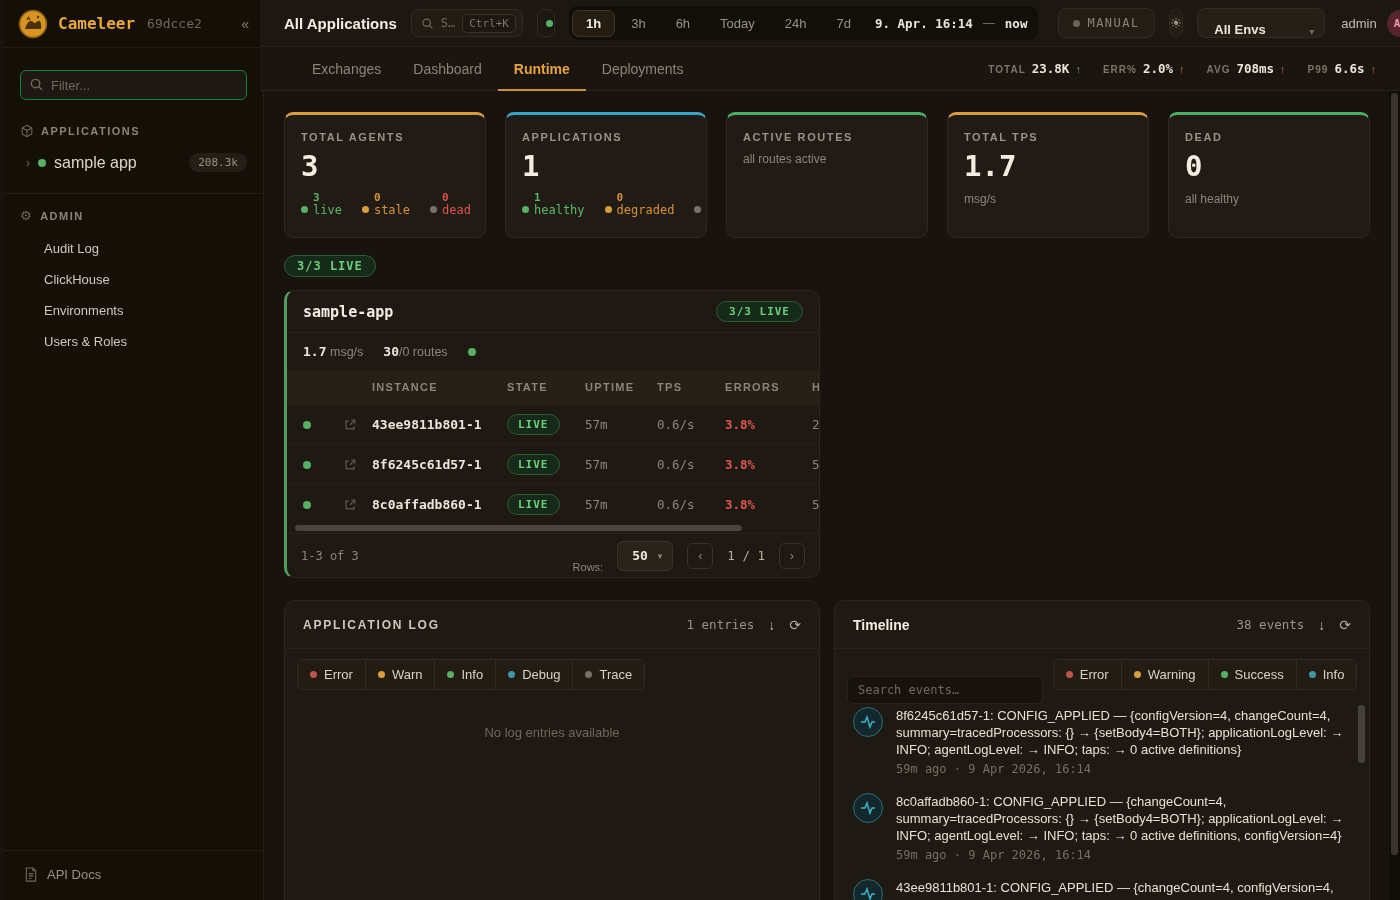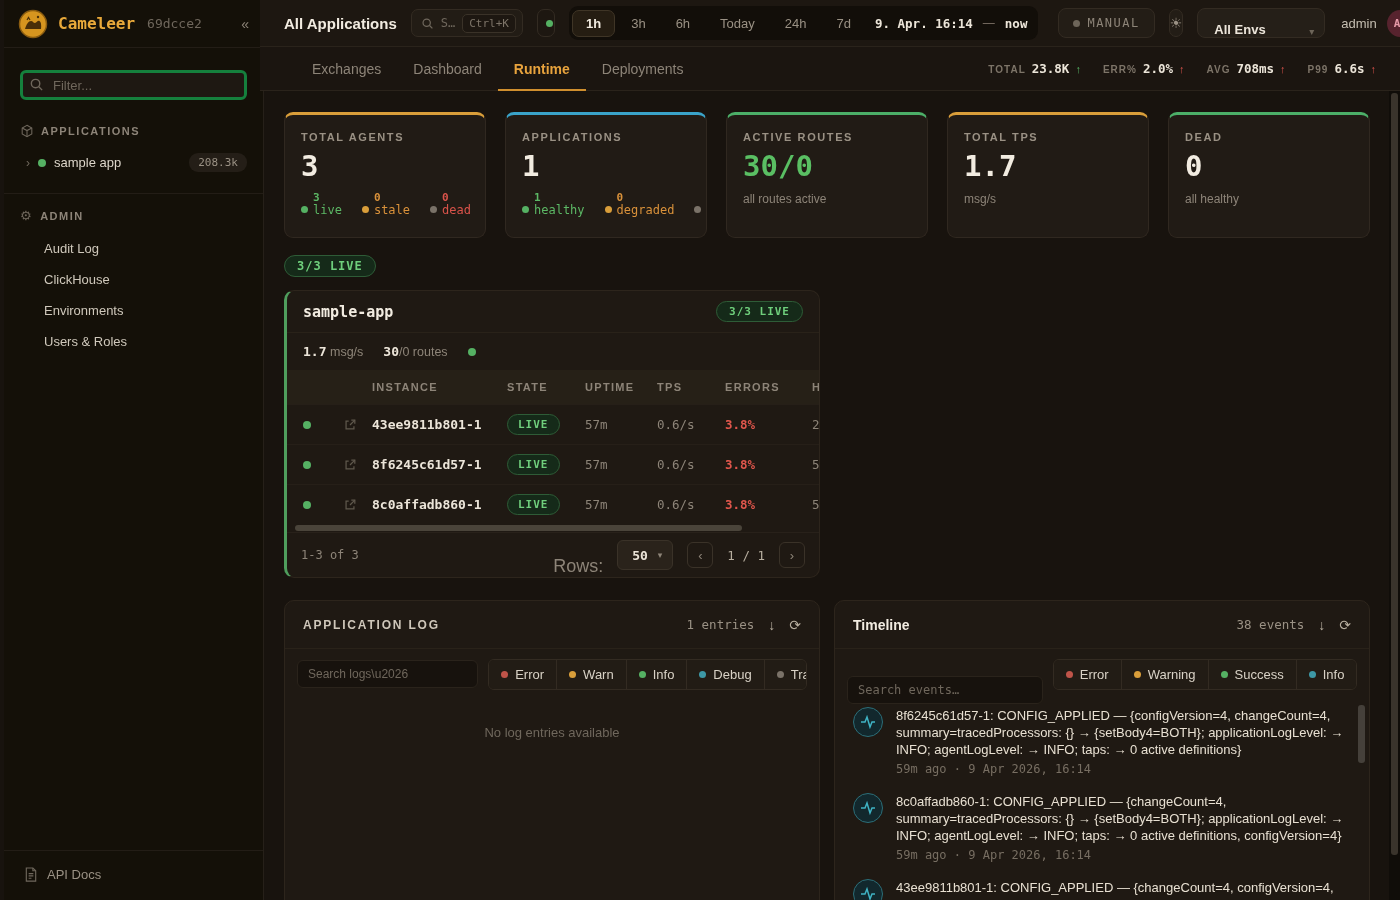--- a/index.html
+++ b/index.html
@@ -9,31 +9,31 @@
   .app { position:relative; width:1400px; height:900px; }
 
   
   .sidebar { position:absolute; left:4px; top:0; width:260px; height:900px; background:#141008; border-right:1px solid #262019; }
   .side-head { height:48px; display:flex; align-items:center; gap:10px; padding:0 14px; border-bottom:1px solid #231d16; }
   .logo { width:30px; height:30px; flex:0 0 30px; }
   .brand-name { font-family:"DejaVu Sans Mono", monospace; font-weight:bold; font-size:16px; color:#e9a93a; }
   .brand-build { font-family:"DejaVu Sans Mono", monospace; font-size:13px; color:#6f675c; margin-left:2px; }
   .collapse { margin-left:auto; color:#8d8478; font-size:14px; cursor:pointer; }
   .filter-wrap { margin:22px 16px 0 16px; position:relative; }
-  .filter-input { width:100%; height:30px; background:#1e1812; border:3px solid #15803d; border-radius:6px; color:#cfc8bb; font-size:13px; padding:0 10px 0 30px; outline:none; font-family:"Liberation Sans", sans-serif; }
+  .filter-input { width:100%; height:30px; background:#1e1812; border:1px solid #15803d; border-radius:6px; color:#cfc8bb; font-size:13px; padding:0 10px 0 30px; outline:none; font-family:"Liberation Sans", sans-serif; }
   .filter-input::placeholder { color:#6f675c; }
   .filter-icon { position:absolute; left:9px; top:7px; width:15px; height:15px; color:#6f675c; }
   .side-section { display:flex; align-items:center; gap:7px; padding:0 16px; margin-top:24px; color:#8d8478; font-size:11px; letter-spacing:1.5px; font-weight:bold; }
   .side-section svg, .side-section .uicon { color:#6f675c; }
   .app-item { display:flex; align-items:center; gap:8px; padding:7px 16px 7px 22px; margin-top:8px; cursor:pointer; }
   .app-item .chev { color:#6f675c; font-size:12px; }
   .dot { border-radius:50%; display:inline-block; }
   .dot-green { background:#55b163; }
   .app-item .dot { width:8px; height:8px; }
-  .app-item-label { font-size:13px; color:#ddd6ca; }
+  .app-item-label { font-size:16px; color:#ddd6ca; }
   .app-item-badge { margin-left:auto; font-family:"DejaVu Sans Mono", monospace; font-size:11px; color:#9a9184; background:#241e17; border-radius:9px; padding:3px 9px; }
   .side-divider { height:1px; background:#231d16; margin:14px 0 0 0; }
   .admin-list { margin-top:10px; }
   .admin-item { padding:8px 16px 8px 40px; font-size:13px; color:#cfc8bb; cursor:pointer; }
   .side-foot { position:absolute; left:0; right:0; bottom:0; border-top:1px solid #231d16; padding:16px 16px 18px 20px; display:flex; align-items:center; gap:9px; color:#9a9184; font-size:13px; cursor:pointer; }
   .side-foot svg { color:#6f675c; }
 
   
   .main { position:absolute; left:260px; top:0; right:0; bottom:0; }
 
@@ -116,21 +116,21 @@
   .cell-link { display:flex; justify-content:center; color:#5f584d; cursor:pointer; }
   .cell-instance { font-family:"DejaVu Sans Mono", monospace; font-weight:bold; font-size:13px; color:#ece5d9; }
   .state-pill { display:inline-block; font-family:"DejaVu Sans Mono", monospace; font-size:11px; font-weight:bold; letter-spacing:1px; color:#6fcf7c; background:#152a19; border:1px solid #2e5c37; border-radius:999px; padding:3px 10px; }
   .cell-dim { font-family:"DejaVu Sans Mono", monospace; font-size:12.5px; color:#8d8478; }
   .cell-err { font-family:"DejaVu Sans Mono", monospace; font-size:12.5px; font-weight:bold; color:#e0564c; }
   .hscroll { height:9px; position:relative; }
   .hscroll .thumb { position:absolute; left:8px; top:1px; width:447px; height:6px; background:#4a443a; border-radius:3px; cursor:pointer; }
   .ap-foot { flex:1; border-top:1px solid #28211a; display:flex; align-items:center; padding:0 14px; gap:14px; }
   .ap-range { font-family:"DejaVu Sans Mono", monospace; font-size:12px; color:#8d8478; }
   .ap-foot .spacer { flex:1; }
-  .rows-label { font-size:18px; color:#8d8478;margin-top:23px; }
+  .rows-label { font-size:11px; color:#8d8478;margin-top:23px; }
   .rows-select { display:flex; align-items:center; gap:10px; height:30px; background:#2a231b; border:1px solid #3a3228; border-radius:6px; padding:0 10px 0 14px; cursor:pointer; }
   .rows-select b { font-size:13px; color:#ece5d9; font-family:"DejaVu Sans Mono", monospace; }
   .rows-select .chev-down { color:#8d8478; font-size:9px; }
   .pg-btn { width:26px; height:26px; border:1px solid #3a3228; border-radius:6px; background:transparent; color:#8d8478; display:flex; align-items:center; justify-content:center; font-size:13px; cursor:pointer; }
   .pg-info { font-family:"DejaVu Sans Mono", monospace; font-size:12.5px; color:#b7ae9f; }
 
   
   .bottom-grid { margin-top:22px; display:grid; grid-template-columns:536px 536px; gap:14px; }
   .panel { height:360px; background:#1f1913; border:1px solid #2d251c; border-radius:10px; overflow:hidden; position:relative; }
   .panel-head { height:48px; display:flex; align-items:center; padding:0 18px; border-bottom:1px solid #292219; gap:14px; }
@@ -357,21 +357,20 @@
               <span class="stack c-red">
                   <span class="num">0</span>
                   <span class="lbl">critical</span>
                 </span>
               </span>
           </div>
         </div>
 
         <div class="card accent-green">
           <div class="card-title">ACTIVE ROUTES</div>
-          <div class="card-value green">30/0</div>
           <div class="card-sub">all routes active</div>
         </div>
 
         <div class="card accent-amber">
           <div class="card-title">TOTAL TPS</div>
           <div class="card-value">1.7</div>
           <div class="card-sub">msg/s</div>
         </div>
 
         <div class="card accent-green">
@@ -486,21 +485,20 @@
       <div class="bottom-grid">
 
         <section class="panel">
           <div class="panel-head">
             <span class="ph-title-caps">APPLICATION LOG</span>
             <span class="ph-count">1 entries</span>
             <span class="ph-icon">↓</span>
             <span class="ph-icon uicon">⟳</span>
           </div>
           <div class="panel-controls">
-            <input class="panel-search" placeholder="Search logs\u2026" style="">
             <div class="chip-group">
               <span class="chip">
                   <span class="dot dot-red"></span>
                   <span>Error</span>
                 </span>
               <span class="chip">
                   <span class="dot dot-amber"></span>
                   <span>Warn</span>
                 </span>
               <span class="chip">

